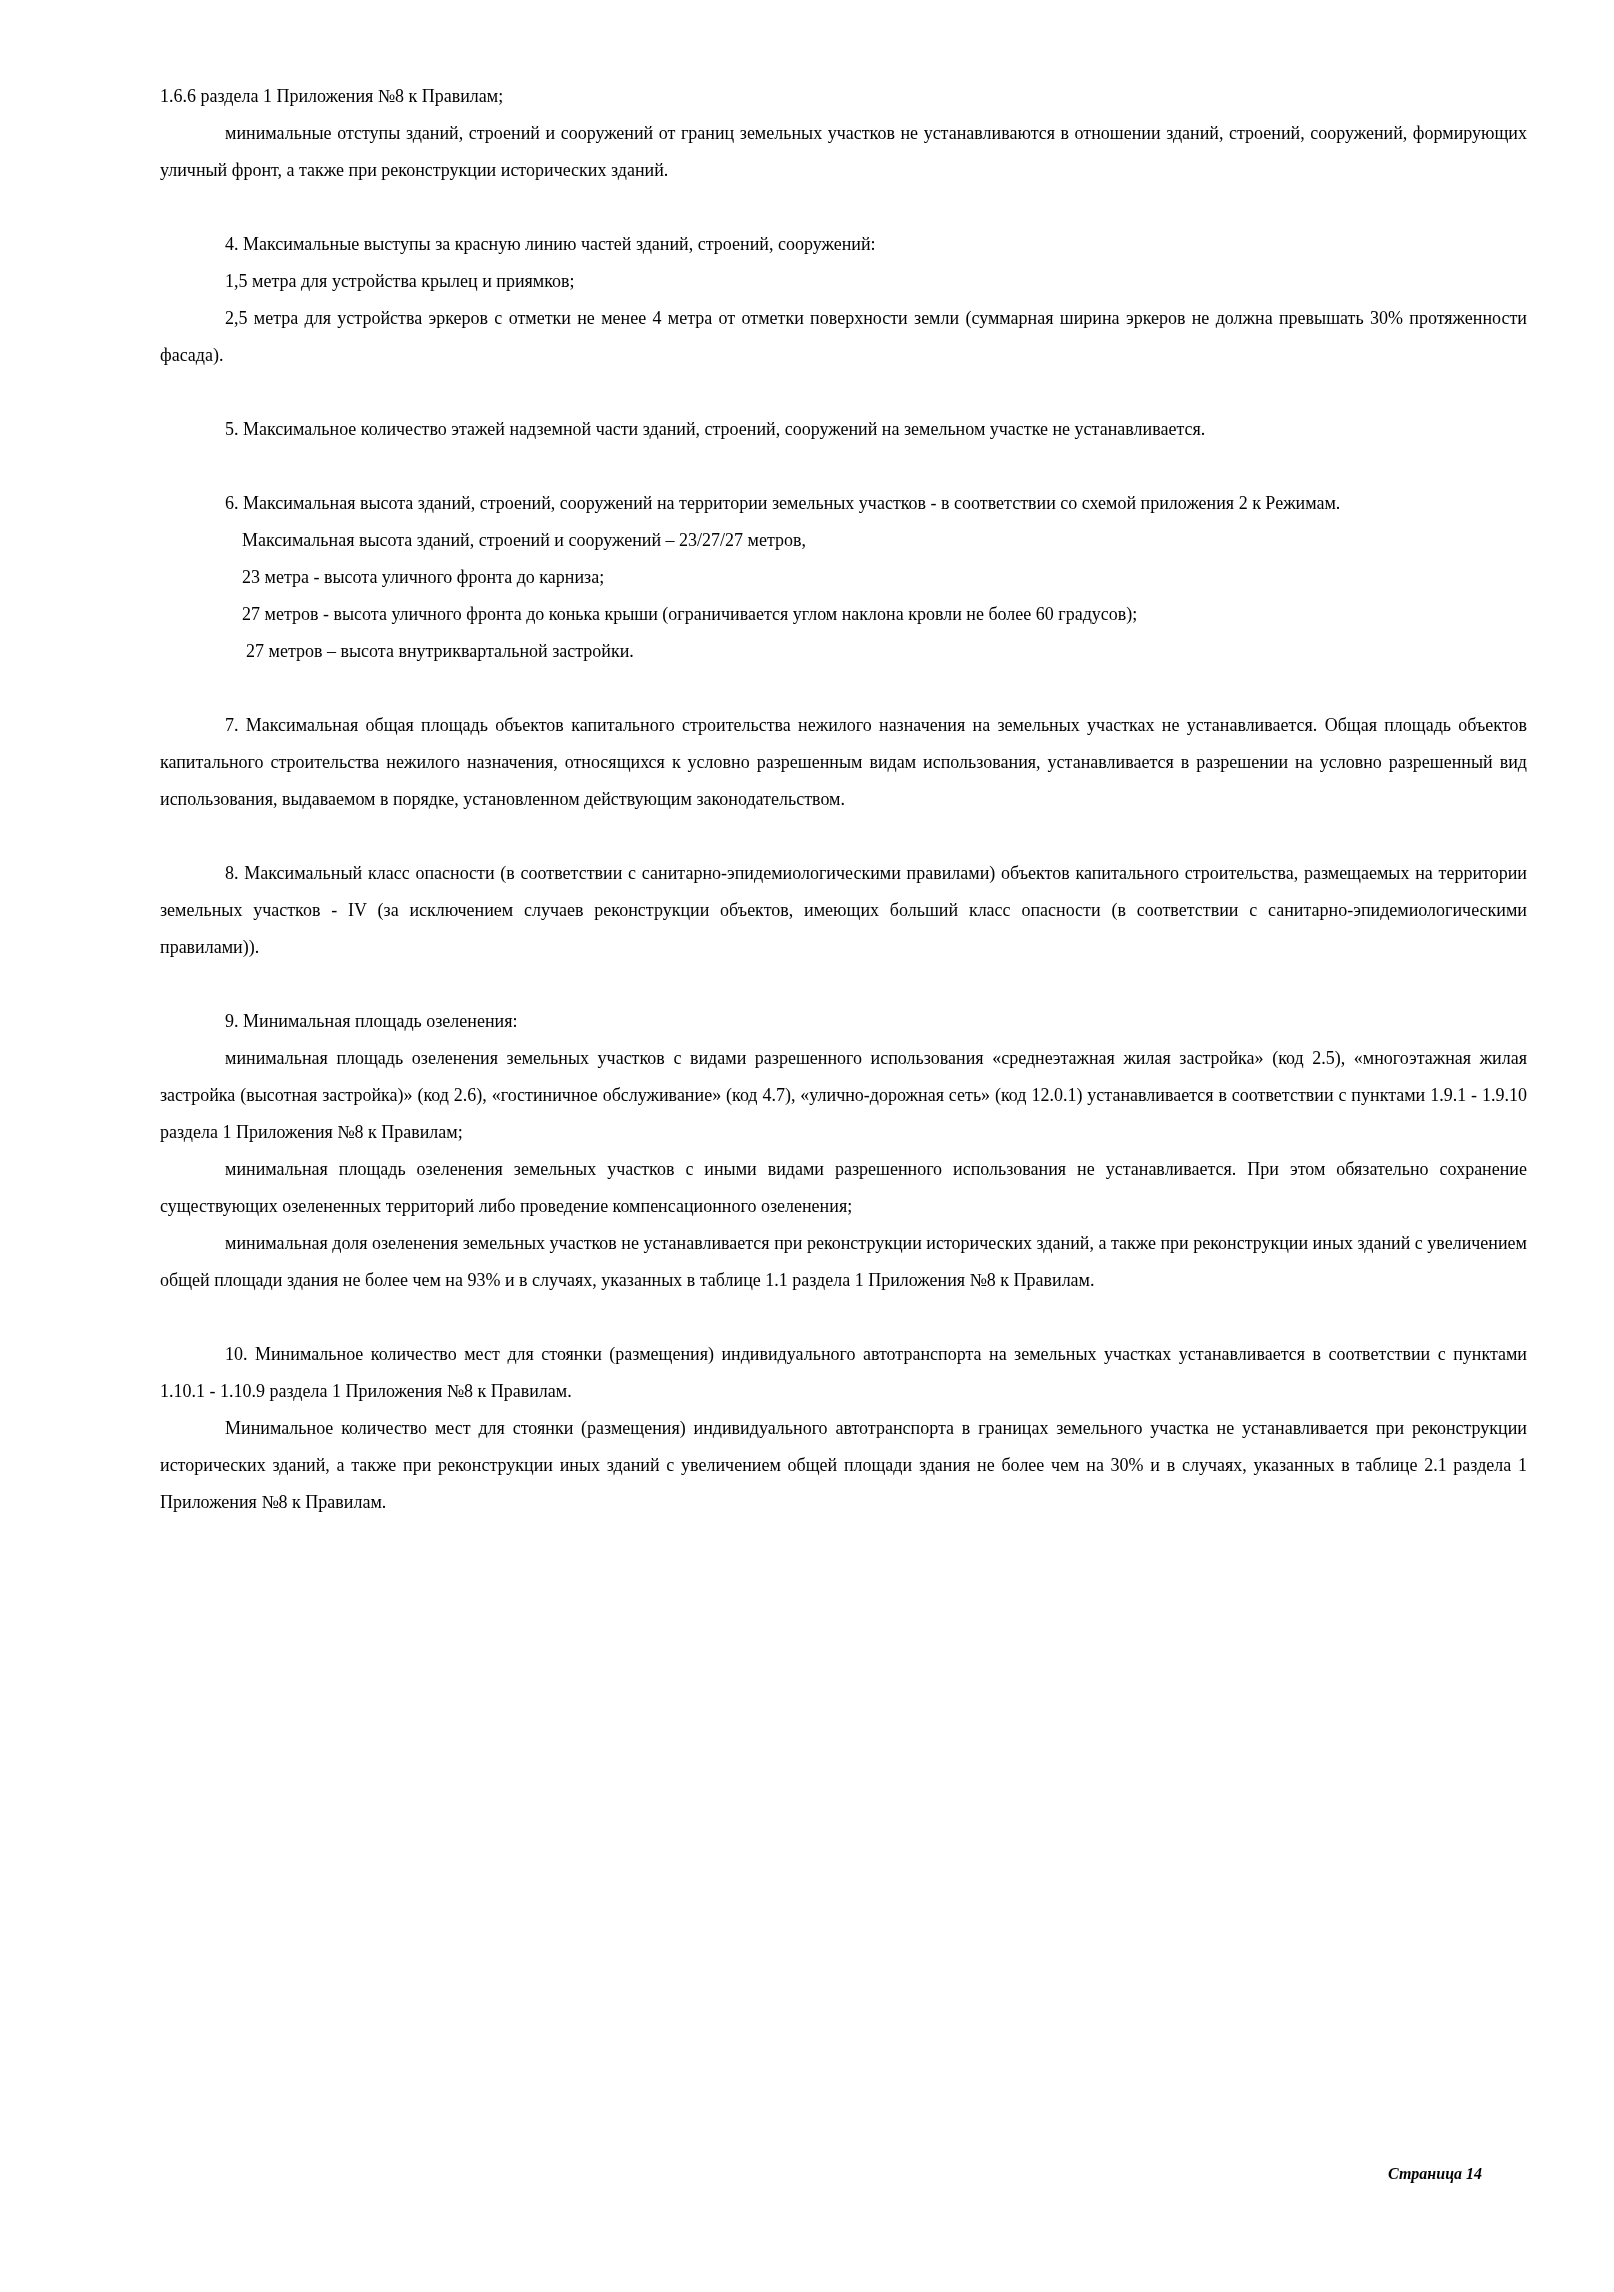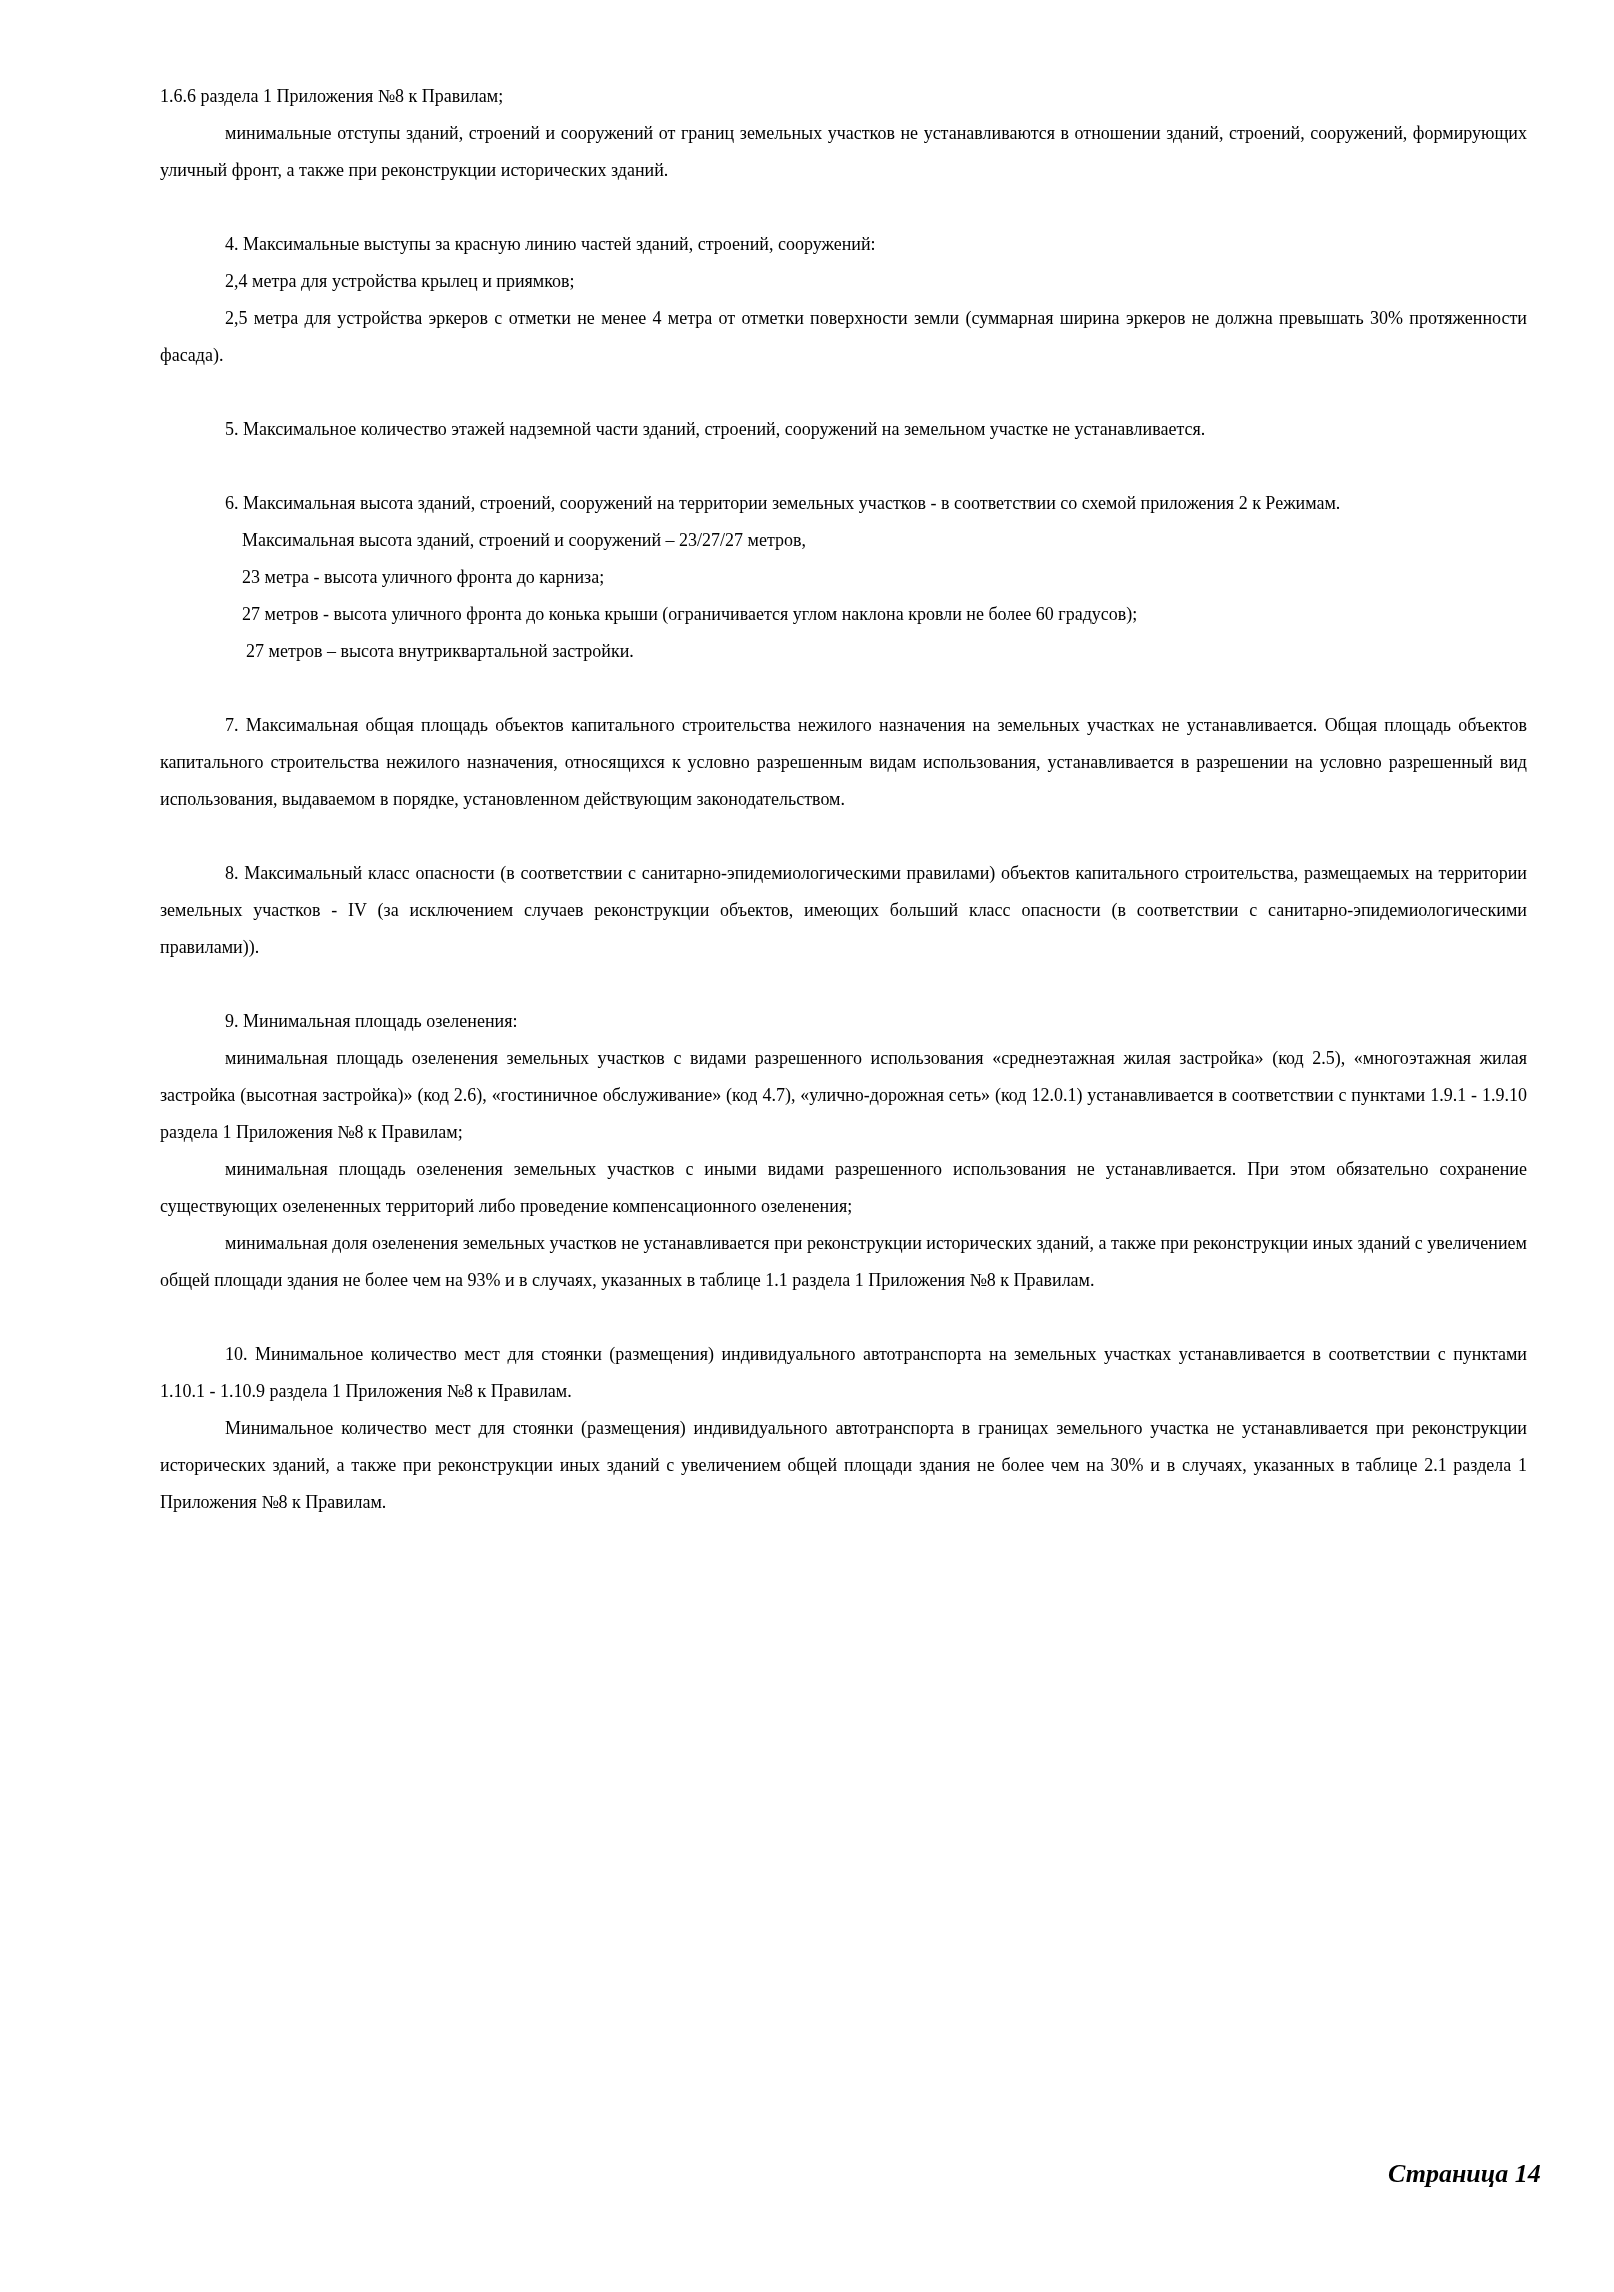--- a/index.html
+++ b/index.html
@@ -14,33 +14,33 @@
     font-size: 18px; line-height: 37px;
   }
   .p { margin: 0; text-align: justify; text-align-last: left; }
   .ind { text-indent: 65px; }
   .ind2 { text-indent: 82px; }
   .ind3 { text-indent: 86px; }
   .gap { margin-top: 37px; }
   .page-number {
     position: absolute; left: 1388px; top: 2155px;
     font-family: "Liberation Serif", "DejaVu Serif", serif;
-    font-size: 26px; font-style: italic; font-weight: bold; line-height: 37px;
+    font-size: 16px; font-style: italic; font-weight: bold; line-height: 37px;
   }
 </style>
 </head>
 <body>
 
 <div class="page">
   <div class="content">
     <p class="p">1.6.6 раздела 1 Приложения №8 к Правилам;</p>
     <p class="p ind">минимальные отступы зданий, строений и сооружений от границ земельных участков не устанавливаются в отношении зданий, строений, сооружений, формирующих уличный фронт, а также при реконструкции исторических зданий.</p>
 
     <p class="p ind gap">4. Максимальные выступы за красную линию частей зданий, строений, сооружений:</p>
-    <p class="p ind">2,4 метра для устройства крылец и приямков;</p>
+    <p class="p ind">1,5 метра для устройства крылец и приямков;</p>
     <p class="p ind">2,5 метра для устройства эркеров с отметки не менее 4 метра от отметки поверхности земли (суммарная ширина эркеров не должна превышать 30% протяженности фасада).</p>
 
     <p class="p ind gap">5. Максимальное количество этажей надземной части зданий, строений, сооружений на земельном участке не устанавливается.</p>
 
     <p class="p ind gap">6. Максимальная высота зданий, строений, сооружений на территории земельных участков - в соответствии со схемой приложения 2 к Режимам.</p>
     <p class="p ind2">Максимальная высота зданий, строений и сооружений – 23/27/27 метров,</p>
     <p class="p ind2">23 метра - высота уличного фронта до карниза;</p>
     <p class="p ind2">27 метров - высота уличного фронта до конька крыши (ограничивается углом наклона кровли не более 60 градусов);</p>
     <p class="p ind3">27 метров – высота внутриквартальной застройки.</p>
 

